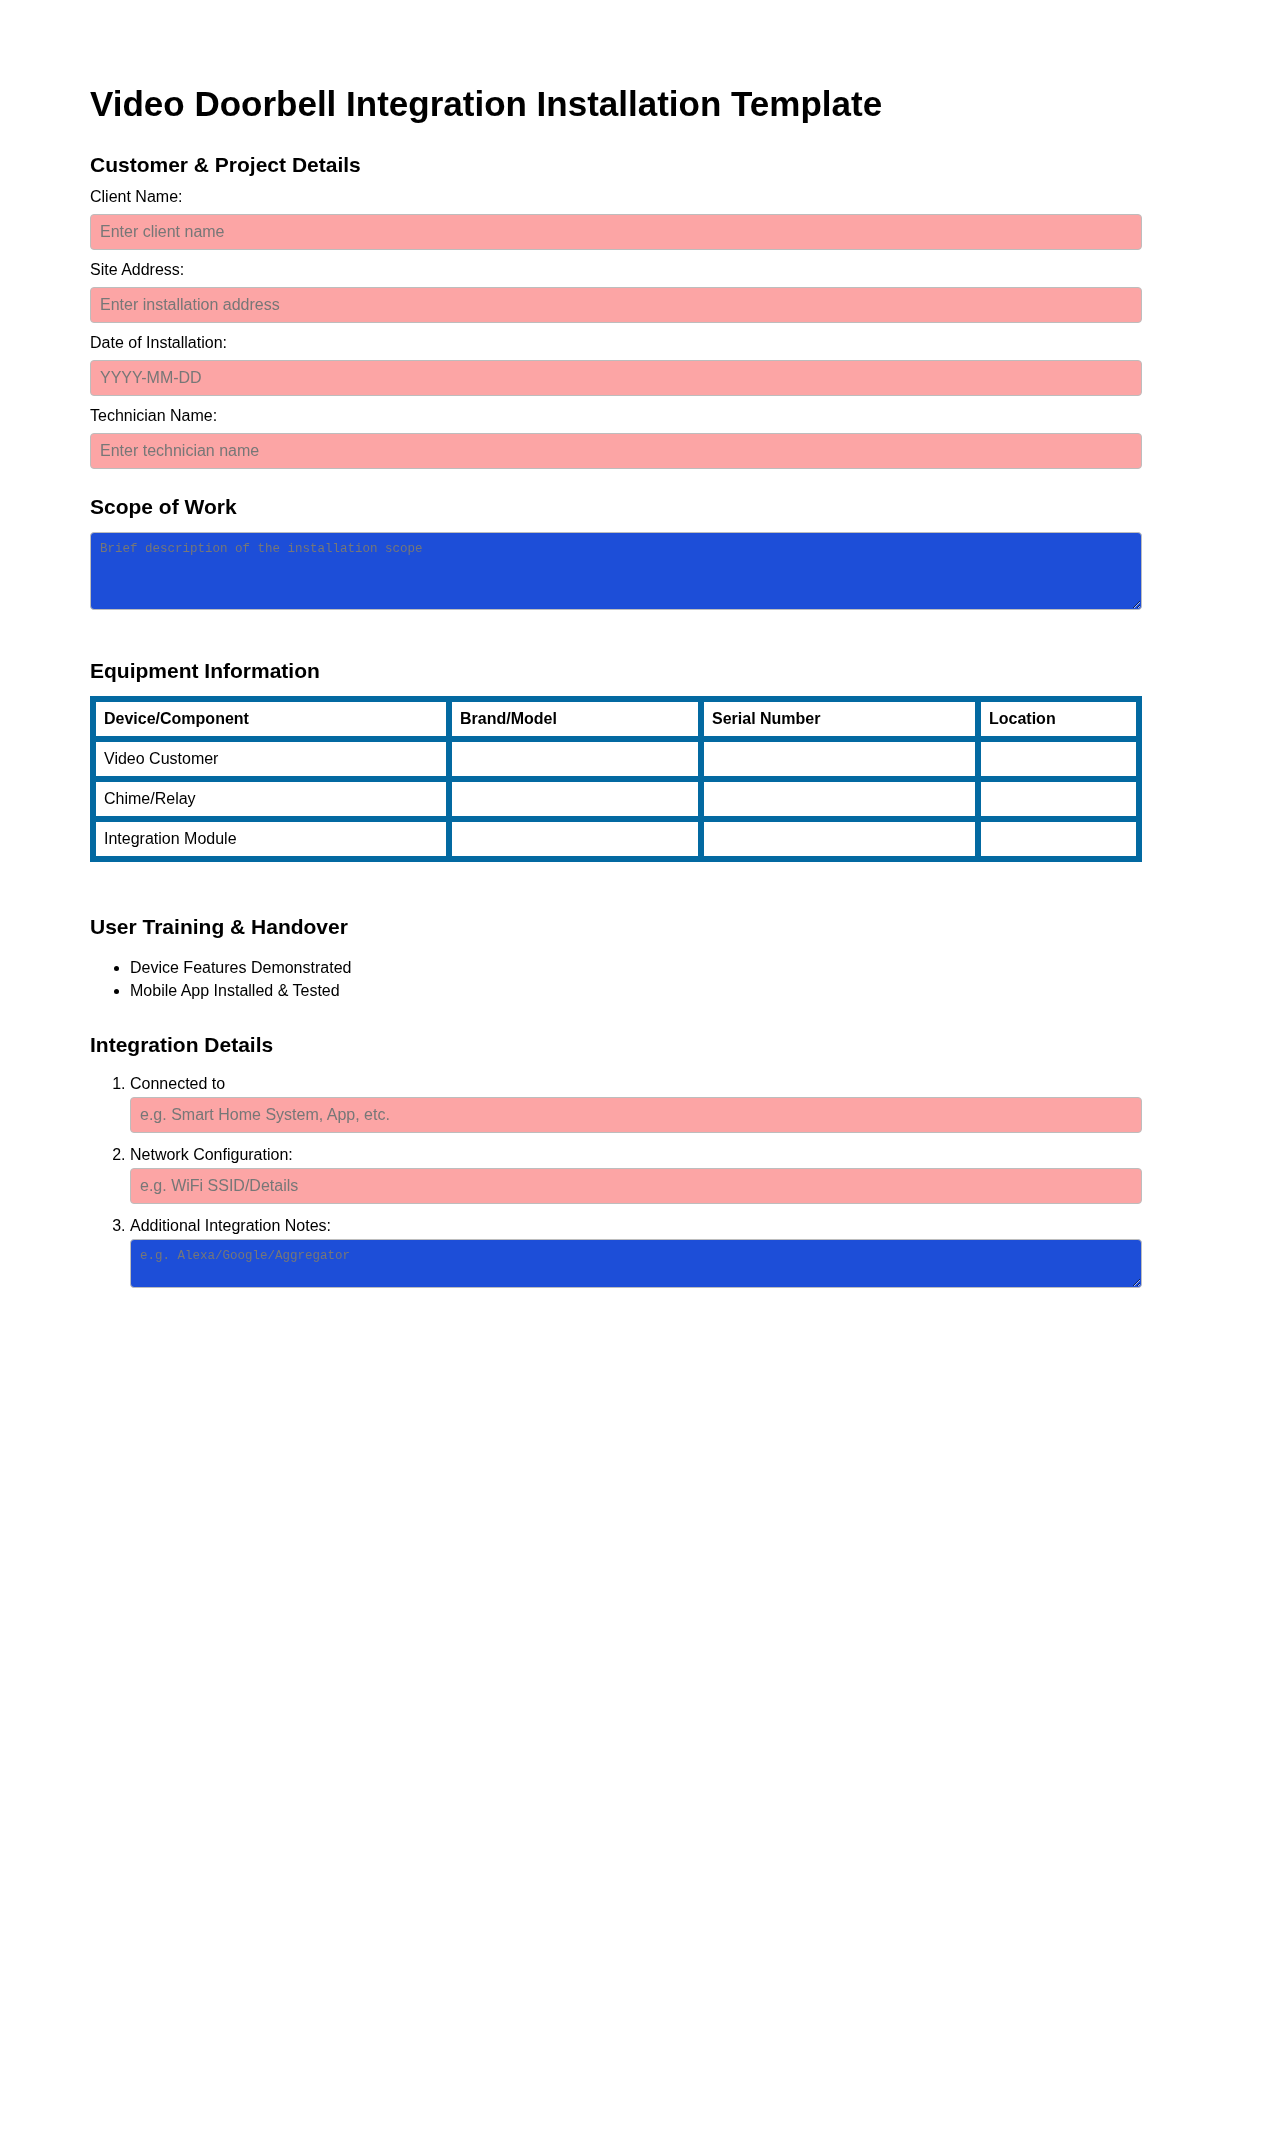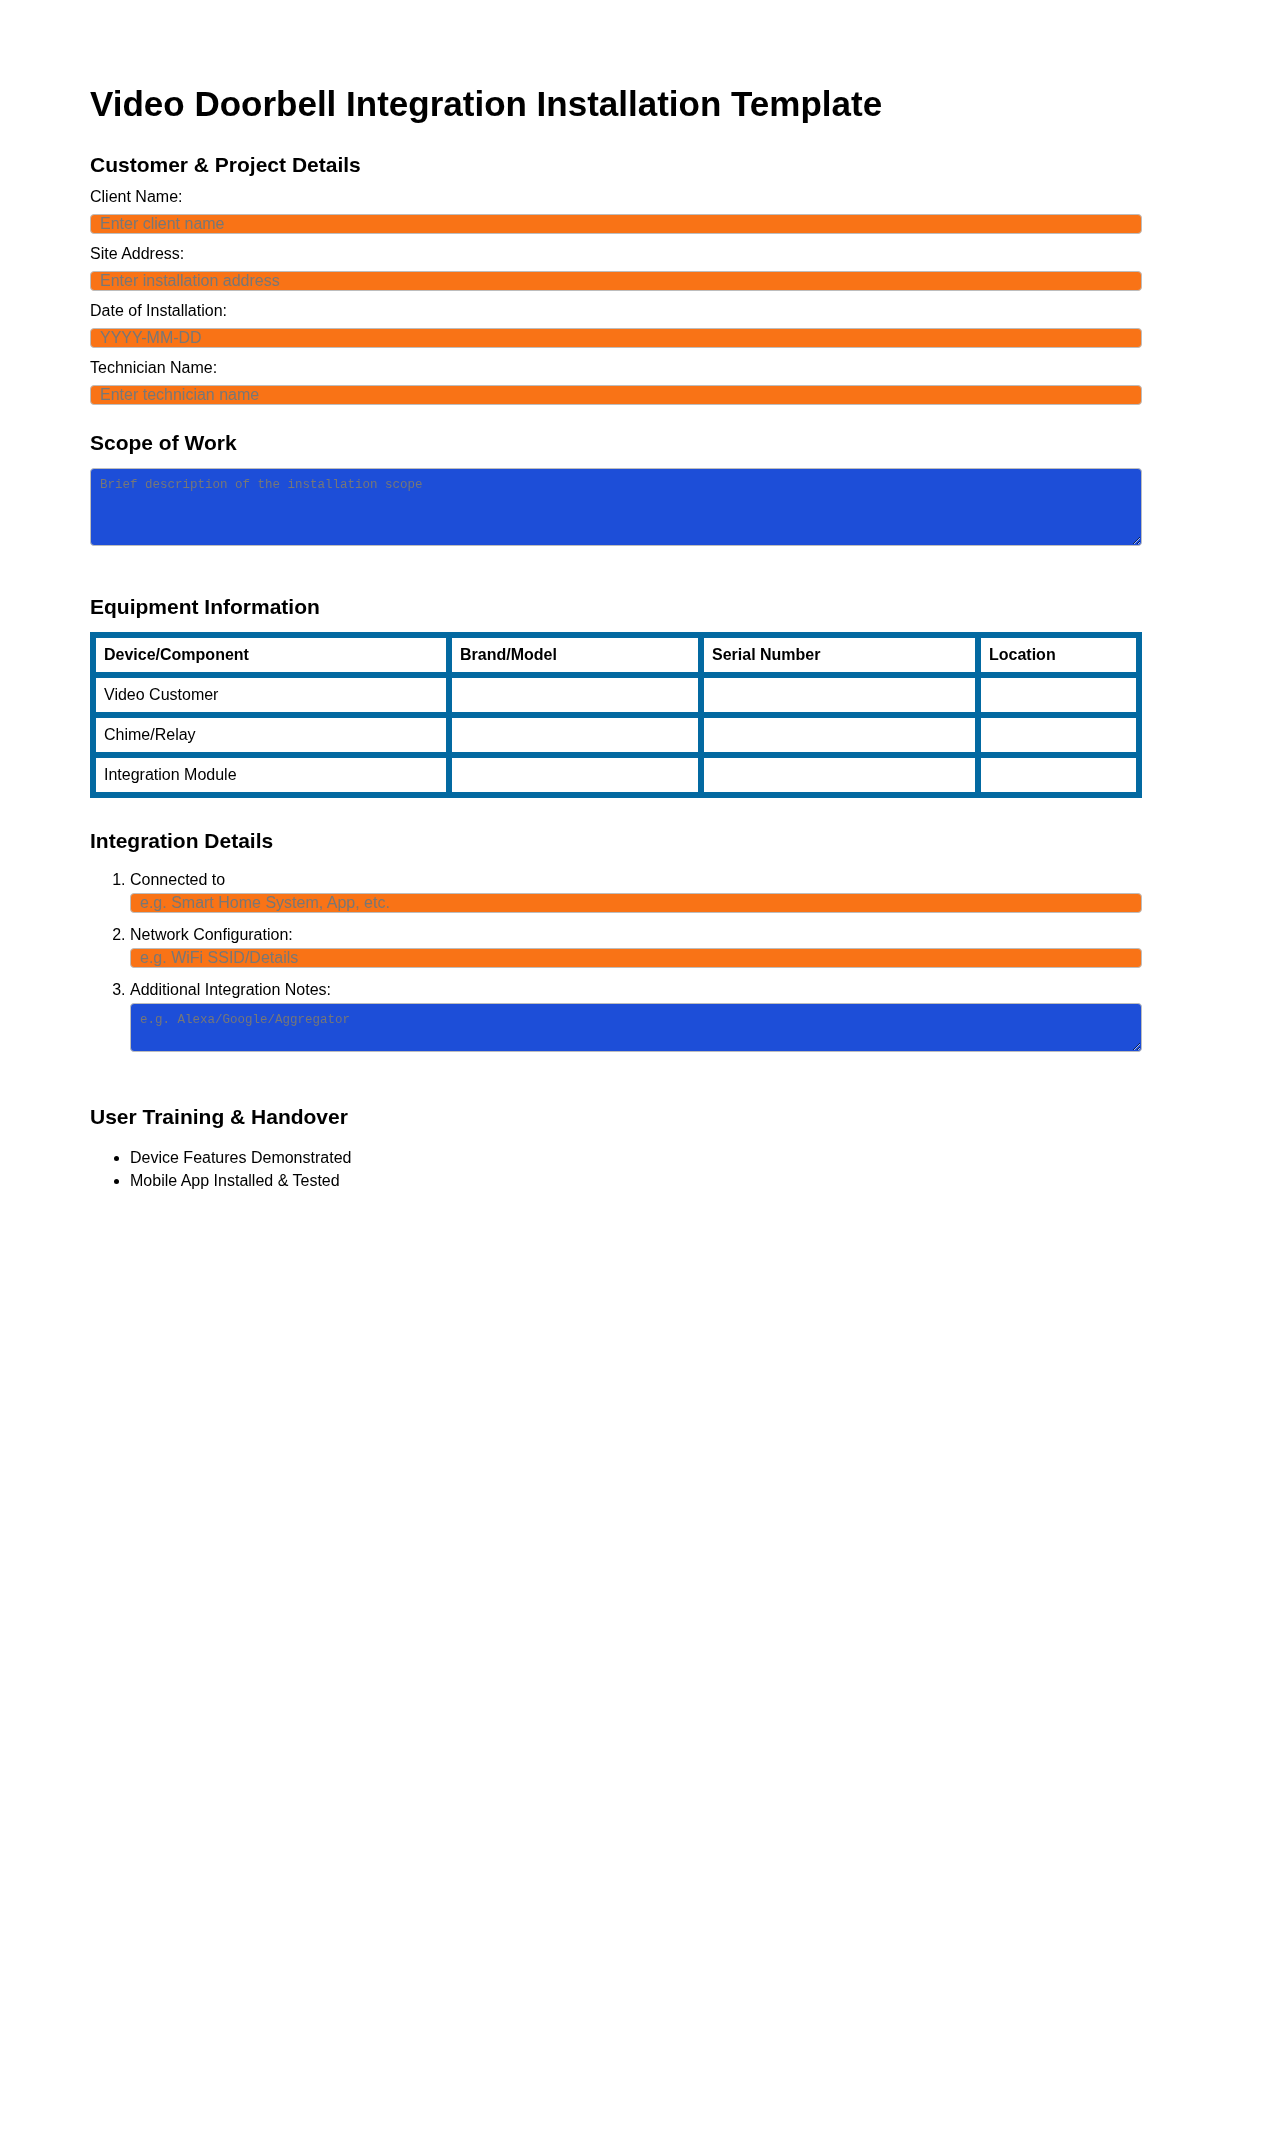--- a/index.html
+++ b/index.html
@@ -46,29 +46,29 @@
       display: block;
       font-size: 16px;
       line-height: 20px;
       margin-top: 10px;
     }
     .first-label { margin-top: 9px; }
     .text-input {
       display: block;
       box-sizing: border-box;
       width: 1052px;
-      height: 20px;
+      height: 36px;
       margin-top: 7px;
       padding: 0 9px;
       border: 1px solid #bdbdbd;
       border-radius: 4px;
       font-family: "Liberation Sans", sans-serif;
       font-size: 16px;
       color: #000;
-      background: #f97316;
+      background: #fca5a5;
       outline: none;
     }
     .text-input::placeholder { color: #777777; }
 
     textarea {
       display: block;
       box-sizing: border-box;
       border: 1px solid #bdbdbd;
       border-radius: 4px;
       font-family: "Liberation Mono", "DejaVu Sans Mono", monospace;
@@ -185,41 +185,41 @@
           <td></td>
         </tr>
         <tr>
           <td>Integration Module</td>
           <td></td>
           <td></td>
           <td></td>
         </tr>
       </tbody>
     </table>
+  </section>
+
+  <section>
+    <h2 class="h-training">User Training &amp; Handover</h2>
+    <ul class="training-list">
+      <li>Device Features Demonstrated</li>
+      <li>Mobile App Installed &amp; Tested</li>
+    </ul>
   </section>
 
   <section>
     <h2 class="h-integration">Integration Details</h2>
     <ol class="integration-list">
       <li>
         <span>Connected to</span>
         <input class="text-input" type="text" placeholder="e.g. Smart Home System, App, etc." style="">
       </li>
       <li>
         <span>Network Configuration:</span>
         <input class="text-input" type="text" placeholder="e.g. WiFi SSID/Details" style="">
       </li>
       <li>
         <span>Additional Integration Notes:</span>
         <textarea class="notes-textarea" placeholder="e.g. Alexa/Google/Aggregator" style=""></textarea>
       </li>
     </ol>
   </section>
 
-  <section>
-    <h2 class="h-training">User Training &amp; Handover</h2>
-    <ul class="training-list">
-      <li>Device Features Demonstrated</li>
-      <li>Mobile App Installed &amp; Tested</li>
-    </ul>
-  </section>
-
 </div>
 
 </body></html>

